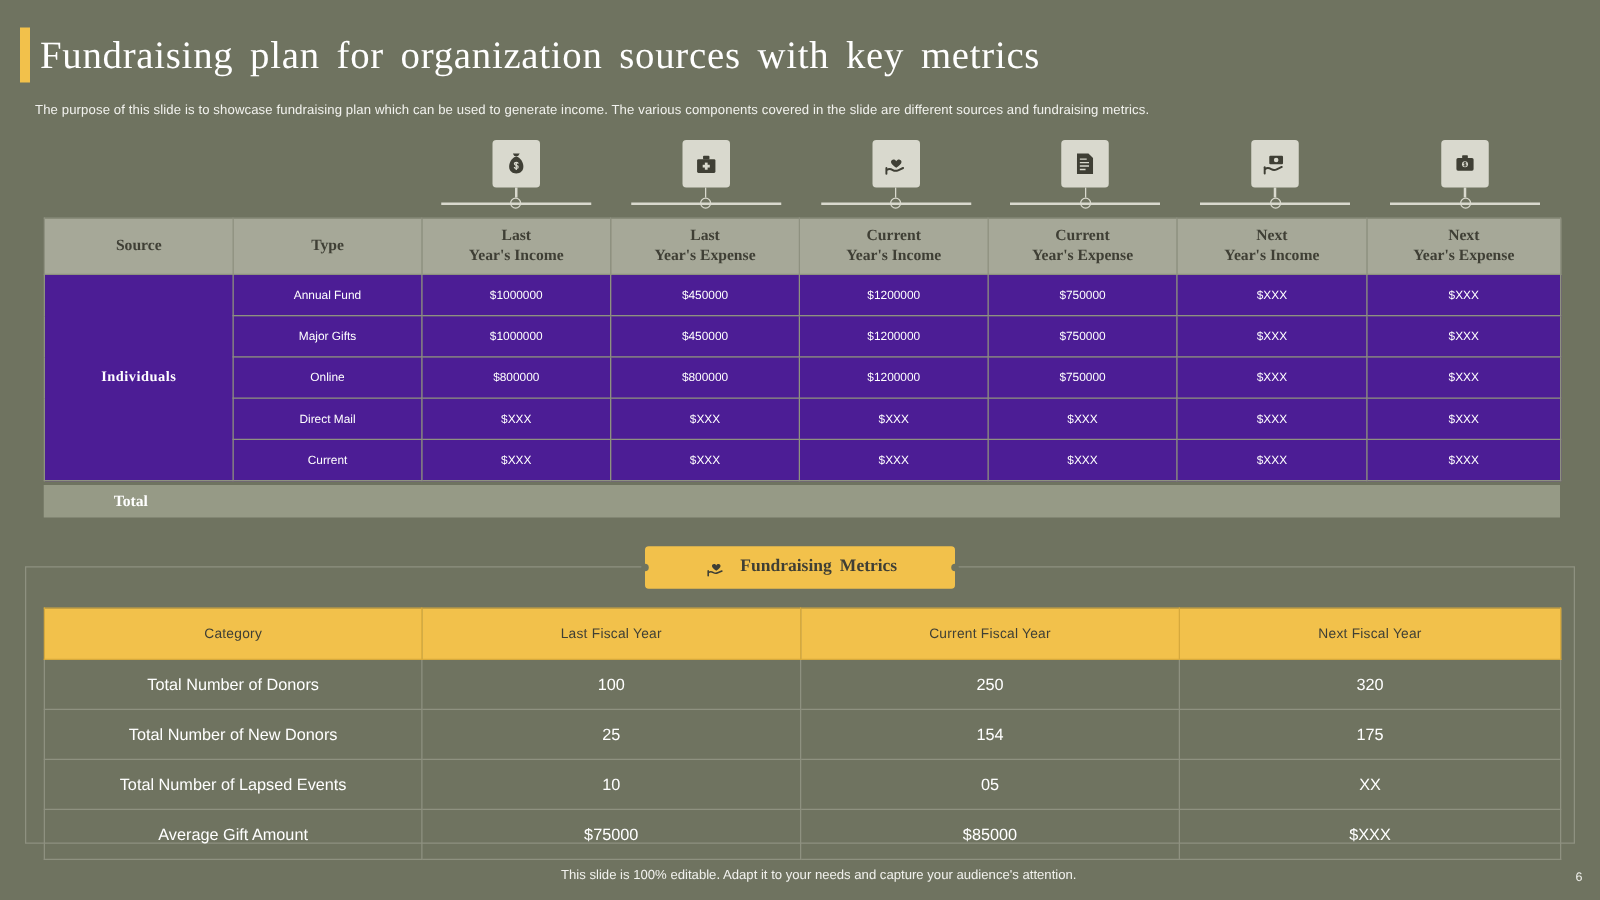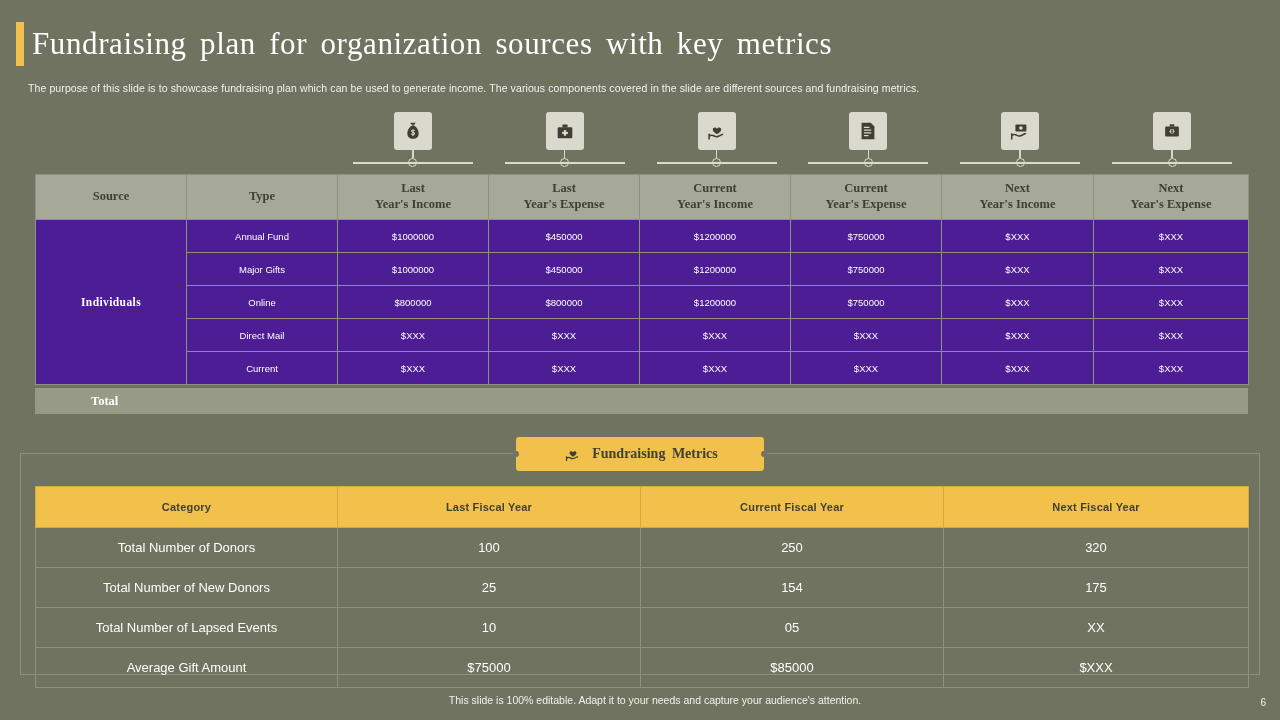--- a/index.html
+++ b/index.html
@@ -214,21 +214,21 @@
   .metrics-table {
     position: absolute;
     left: 35px;
     top: 486px;
     width: 1213px;
   }
   .metrics-table th {
     background: #f2c14b;
     color: #3f3f35;
     font-size: 11px;
-    font-weight: bold;
+    font-weight: normal;
     height: 38px;
     border: 1px solid #d6a93c;
     text-align: center;
     letter-spacing: 0.2px;
   }
   .metrics-table td {
     border: 1px solid #8e9180;
     height: 37px;
     font-size: 13px;
     text-align: center;

